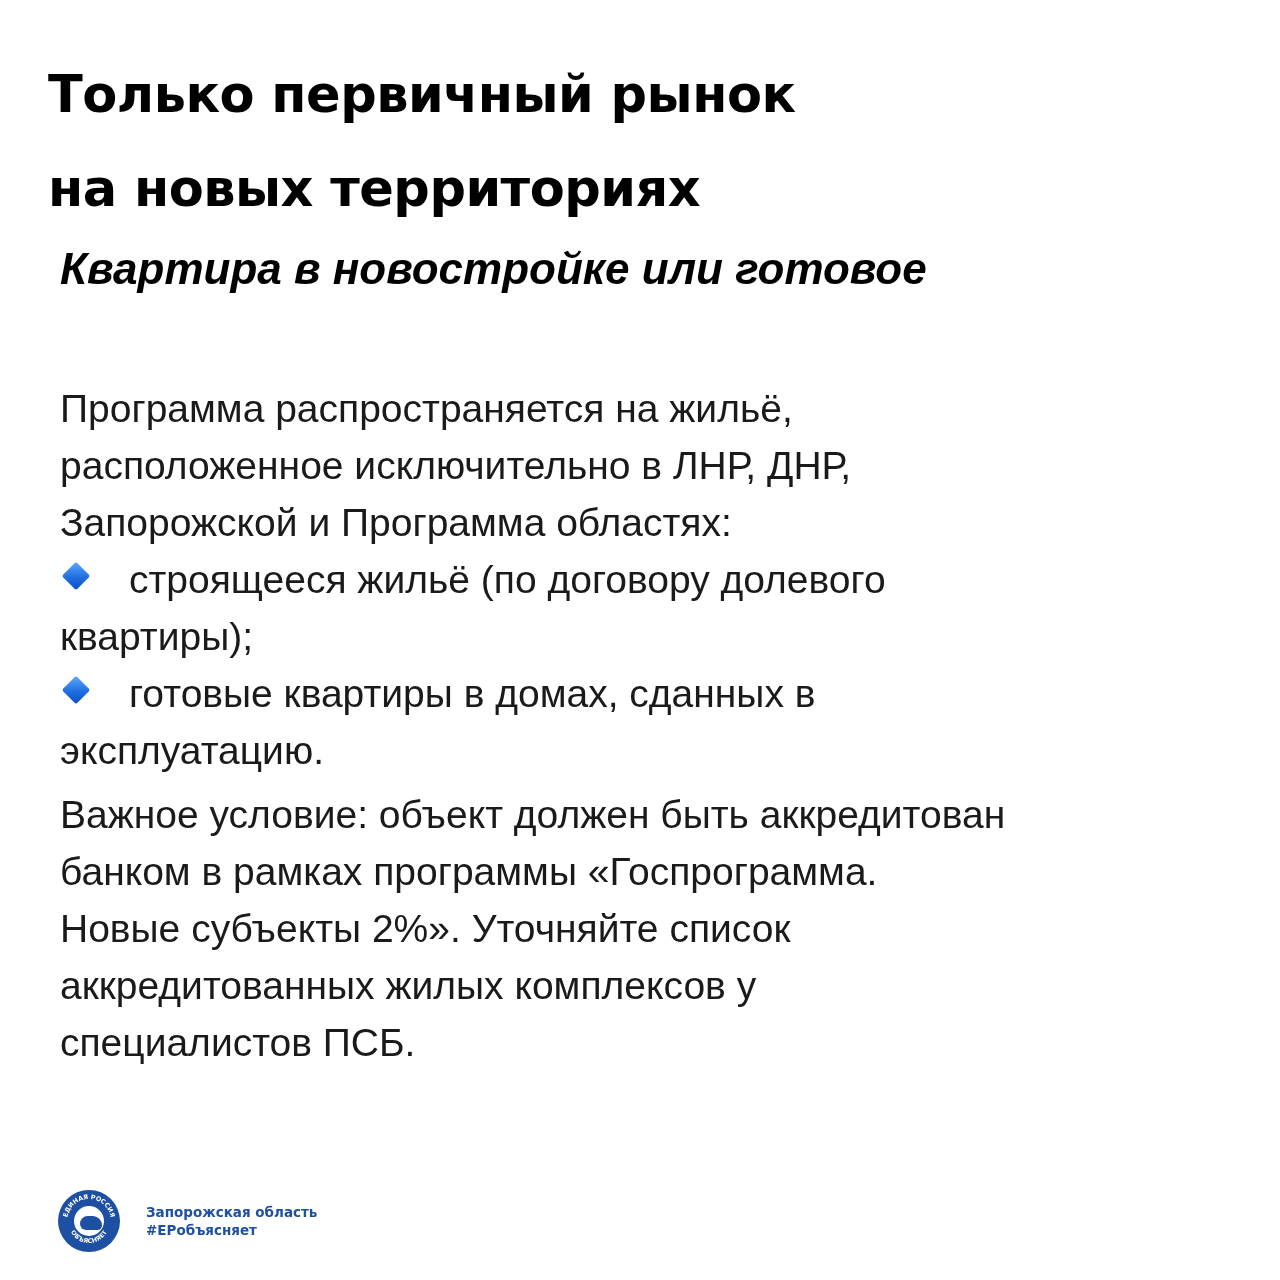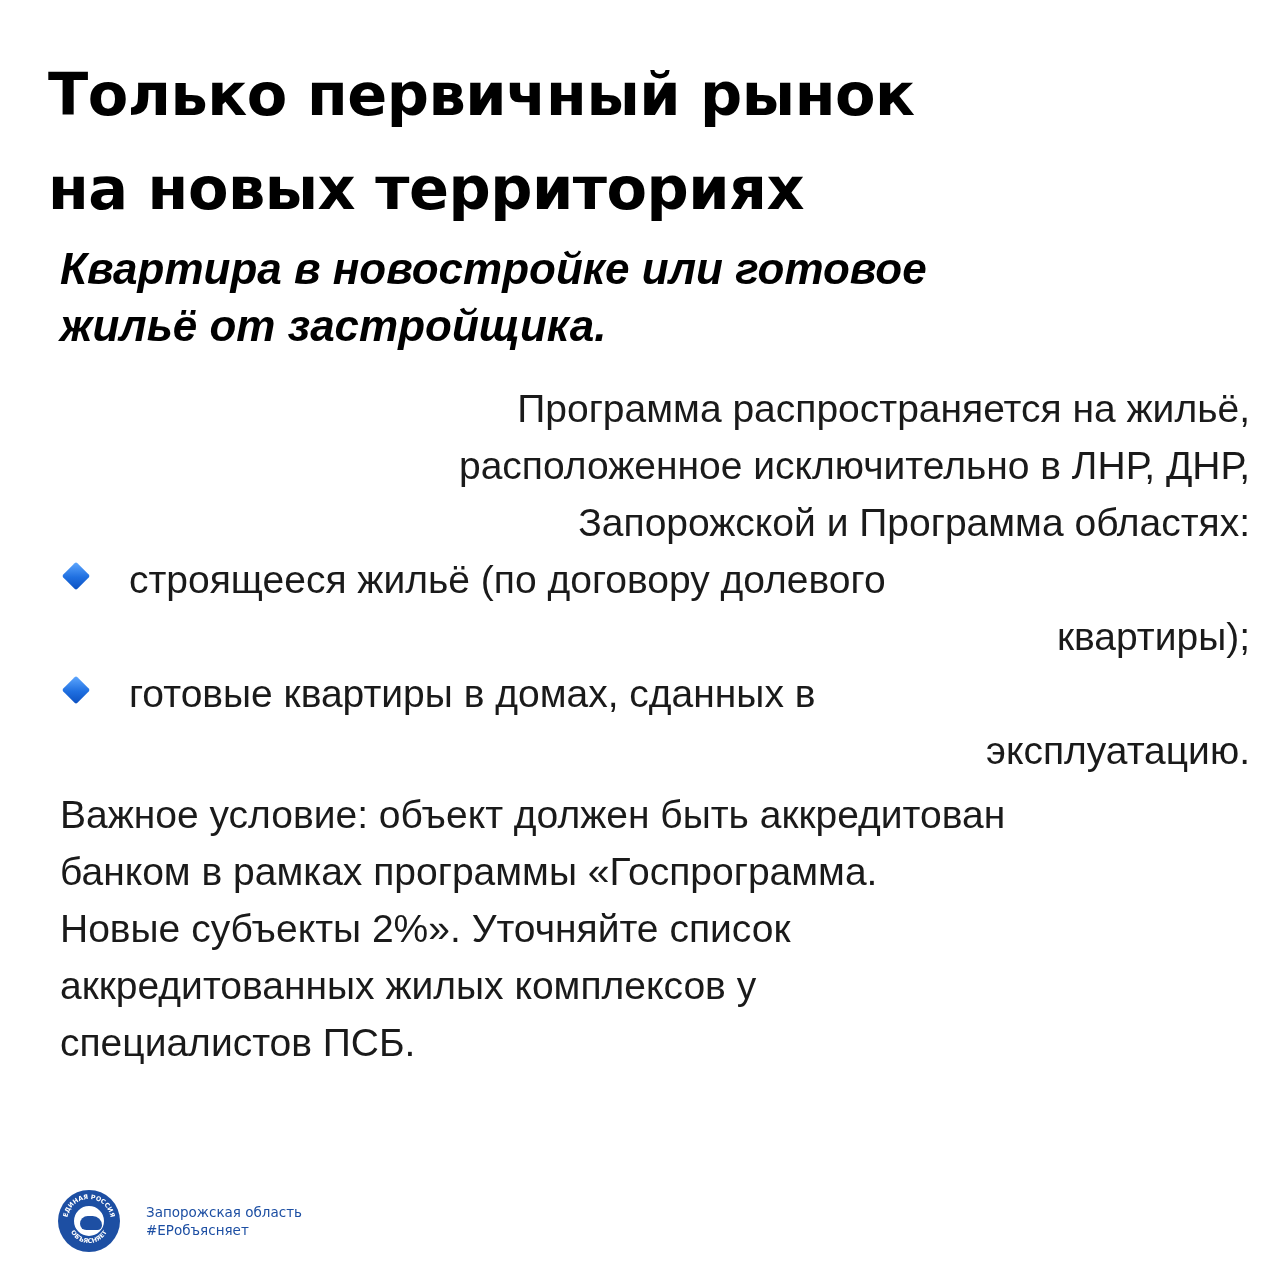--- a/index.html
+++ b/index.html
@@ -2,38 +2,38 @@
 <html><head>
   <meta charset="utf-8">
   <style>
     * { margin: 0; padding: 0; box-sizing: border-box; }
     html, body { width: 1280px; height: 1280px; background: #ffffff; overflow: hidden; }
     body { position: relative; font-family: "Liberation Sans", sans-serif; color: #000; }
 
     .title {
       position: absolute; left: 48px; top: 48px; width: 1200px;
       font-family: "DejaVu Sans", sans-serif; font-weight: bold;
-      font-size: 59px; line-height: 94px; letter-spacing: -0.5px; color: #000;
+      font-size: 51px; line-height: 94px; letter-spacing: -0.5px; color: #000;
     }
     .title span { display: block; white-space: nowrap; }
 
     .subtitle {
       position: absolute; left: 60px; top: 240px; width: 1180px;
       font-family: "Liberation Sans", sans-serif; font-style: italic;
       font-size: 44px; line-height: 57px; color: #000; font-weight: bold;
     }
     .subtitle span { display: block; white-space: nowrap; }
 
     .body-text {
       position: absolute; left: 60px; width: 1190px;
       font-family: "Liberation Sans", sans-serif;
       font-size: 39px; line-height: 57px; color: #1a1a1a;
     }
     .body-text span.line { display: block; white-space: nowrap; }
-    .p1 { top: 380px; text-align: right; }
+    .p1 { top: 380px; }
     .p2 { top: 786px; }
 
     .bullet-line { display: flex; align-items: center; white-space: nowrap; gap: 27px; }
     .diamond {
       display: inline-block; width: 20px; height: 20px; margin: 0 16px 0 6px;
       transform: rotate(45deg);
       background: linear-gradient(135deg, #5fa8ff 0%, #1f6fe0 55%, #0b4fc0 100%);
       border-radius: 2px; flex: 0 0 auto; position: relative; top: -4px;
     }
 
@@ -50,36 +50,35 @@
       background: #ffffff; border: 2px solid #1d4fa3; position: relative;
     }
     .logo-bear {
       position: absolute; left: 6px; top: 10px; width: 22px; height: 14px;
       background: #1d4fa3; border-radius: 10px 12px 6px 8px;
     }
     .logo-ring-text {
       position: absolute; left: 0; top: 0; width: 62px; height: 62px;
     }
     .footer-text {
-      margin-left: 26px; font-family: "DejaVu Sans", sans-serif; font-weight: normal;
+      margin-left: 26px; font-family: "DejaVu Sans", sans-serif; font-weight: bold;
       font-size: 13.5px; line-height: 18px; color: #1d4fa3;
     }
     .footer-text span { display: block; white-space: nowrap; }
   </style>
 </head>
 <body>
 
 <h1 class="title">
   <span>Только первичный рынок</span>
   <span>на новых территориях</span>
 </h1>
 
 <div class="subtitle">
   <span>Квартира в новостройке или готовое</span>
-  <span>жильё от застройщика.</span>
 </div>
 
 <div class="body-text p1">
   <span class="line">Программа распространяется на жильё,</span>
   <span class="line">расположенное исключительно в ЛНР, ДНР,</span>
   <span class="line">Запорожской и Программа областях:</span>
 
   <div>
     <div class="bullet-line">
       <span class="diamond"></span>

